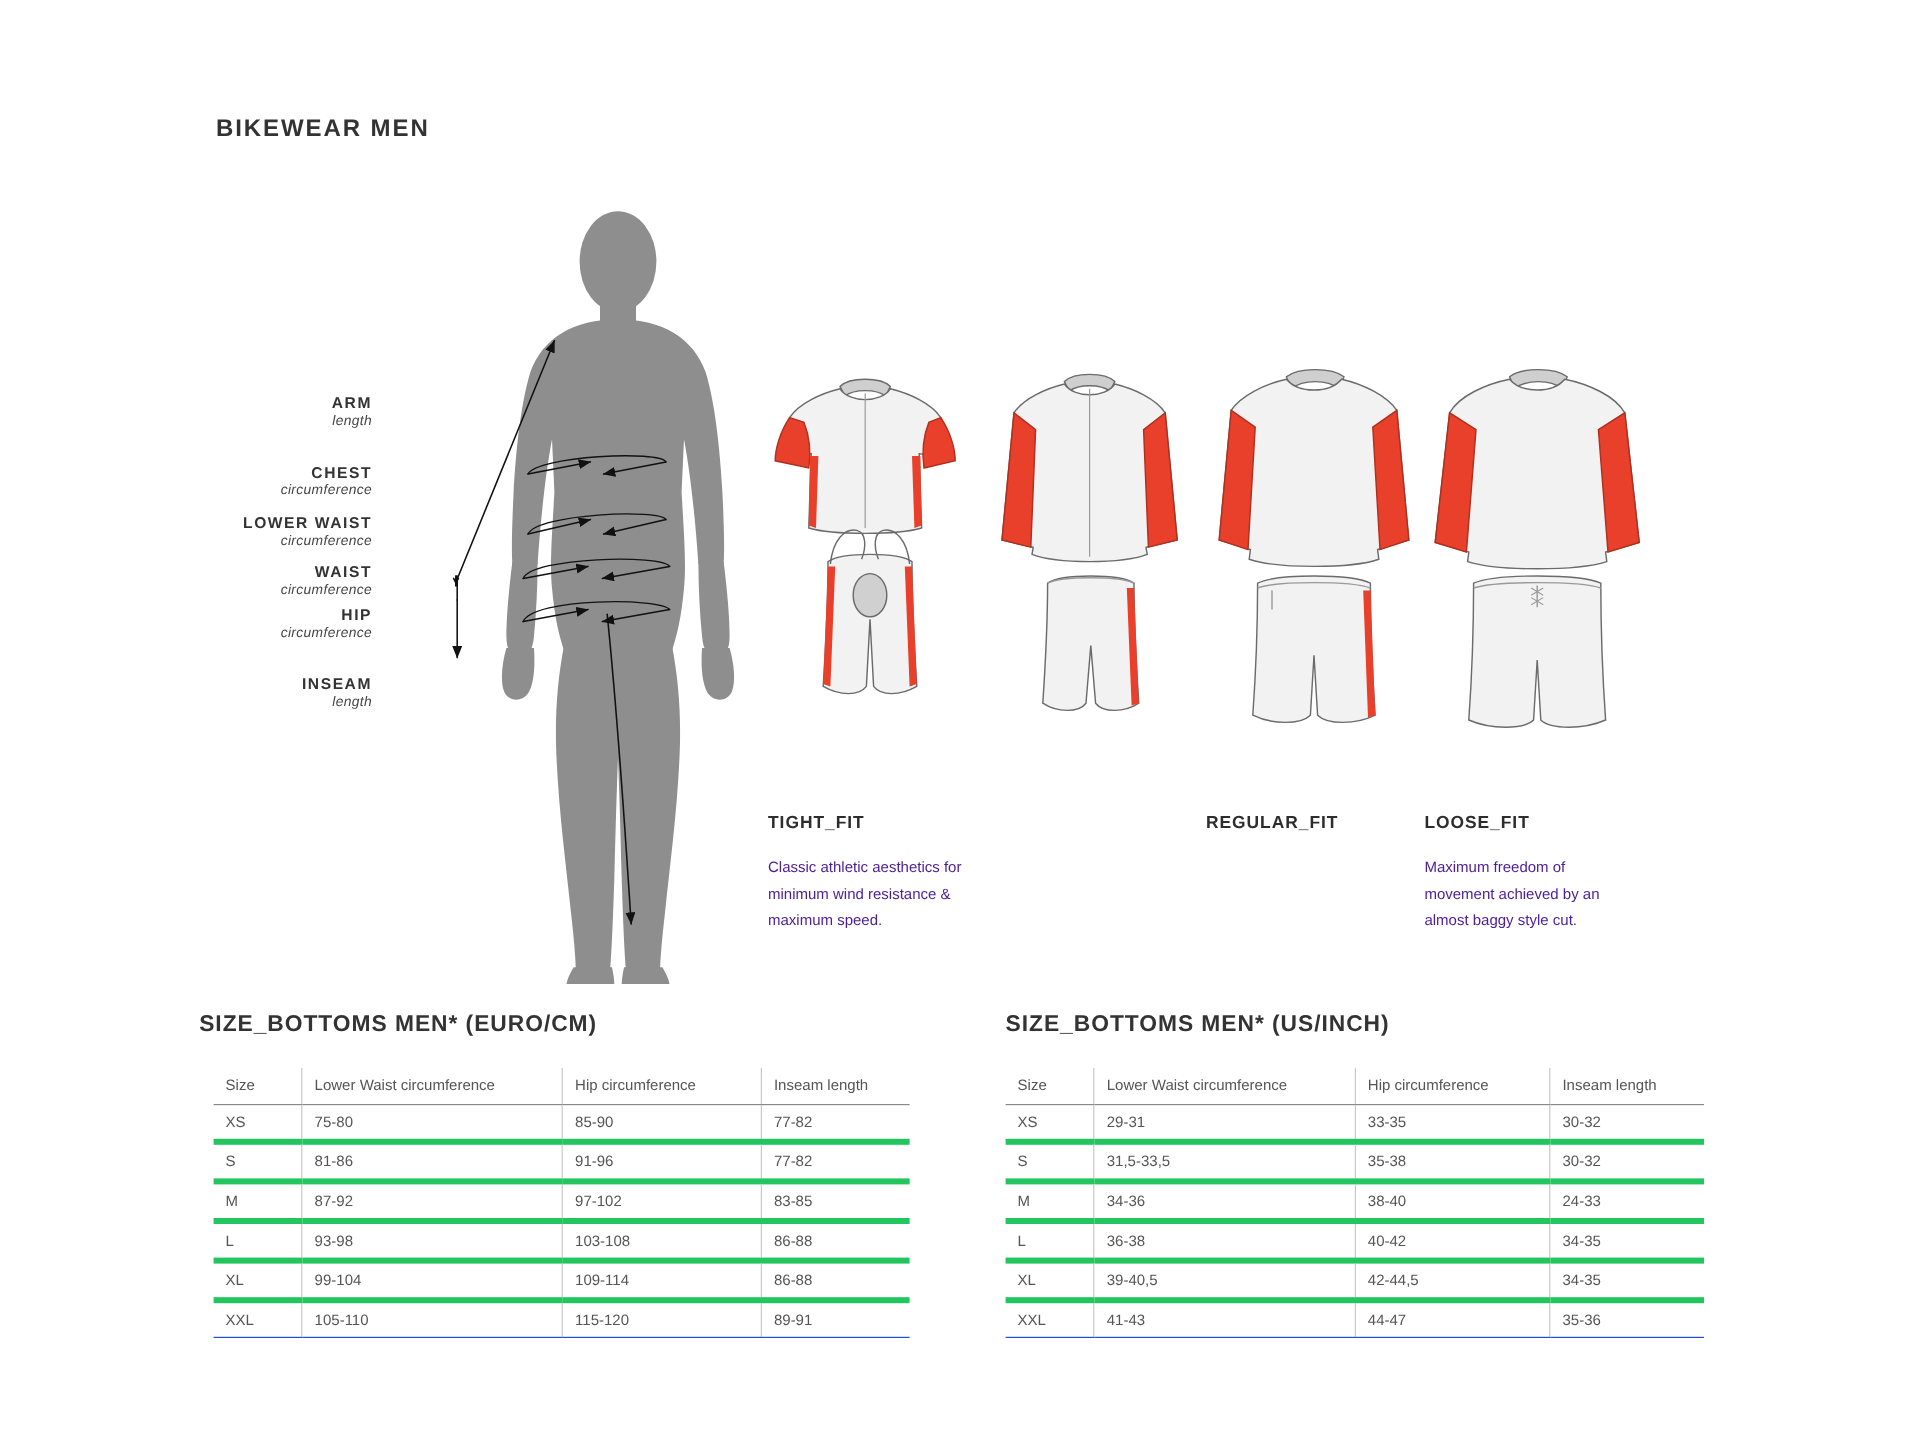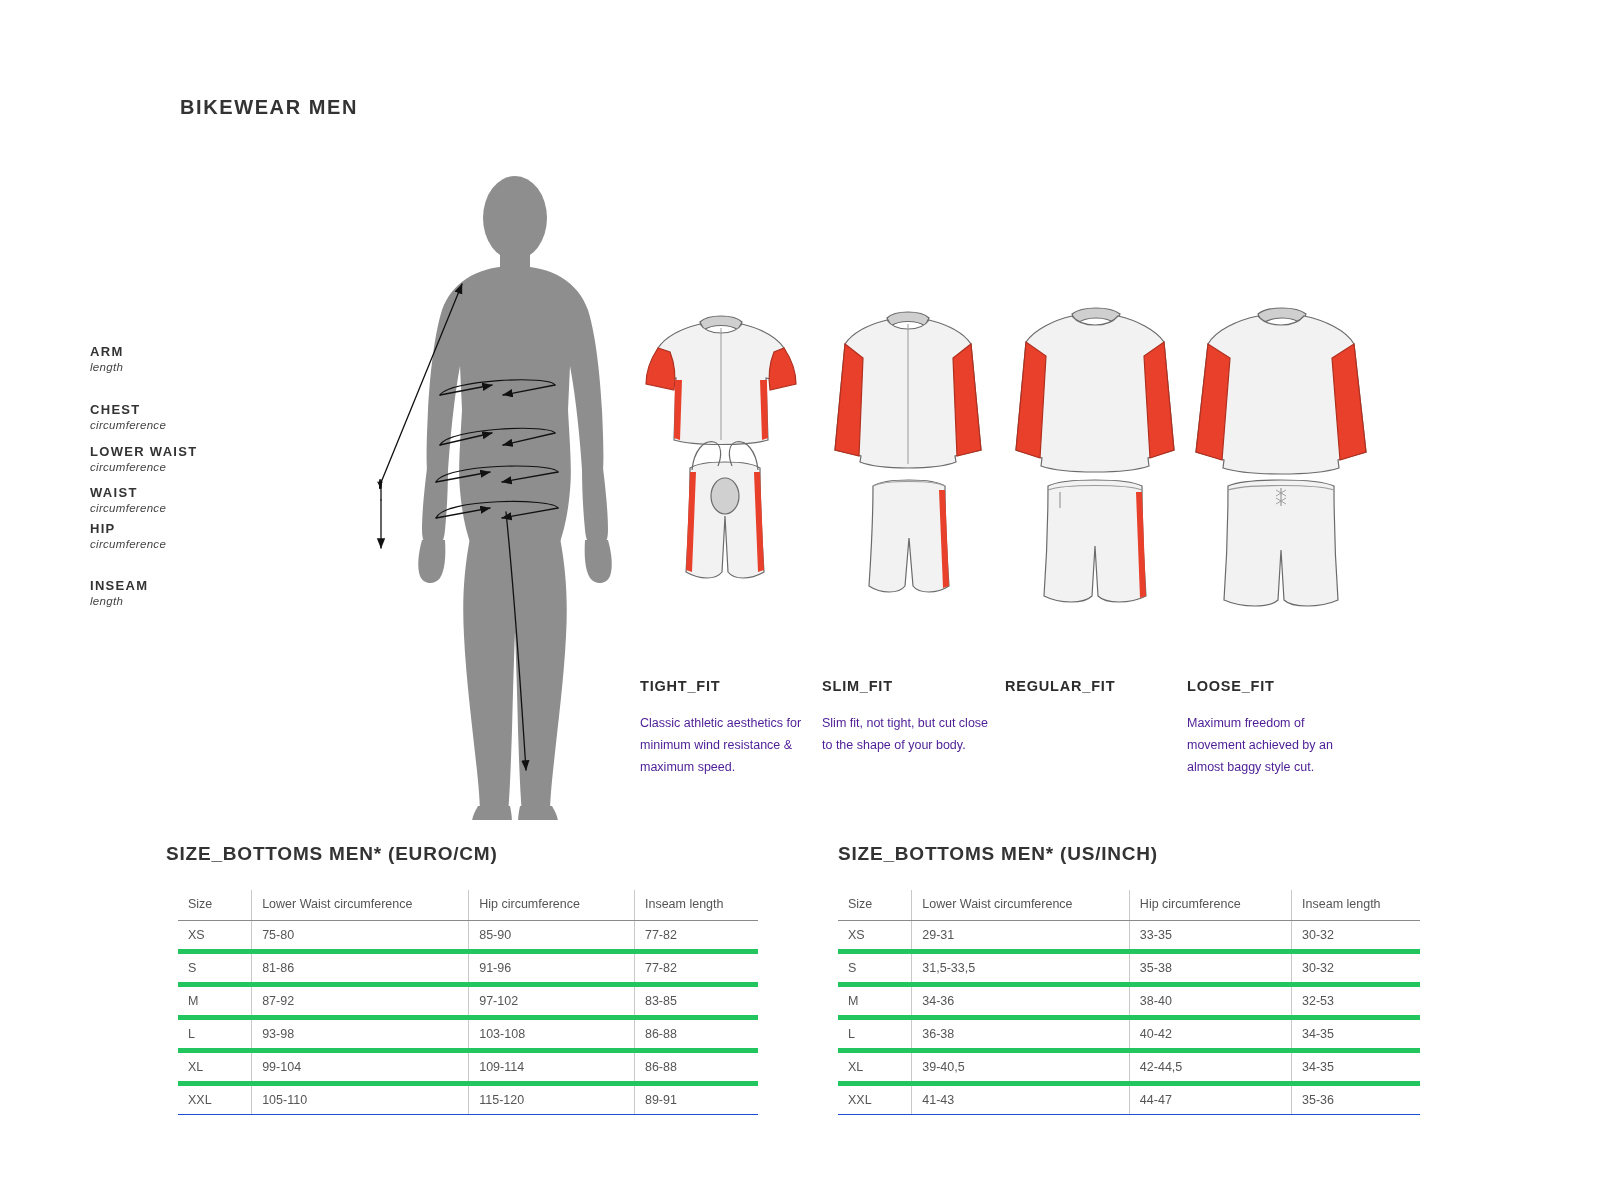--- a/index.html
+++ b/index.html
@@ -27,24 +27,23 @@
     top: 96px;
     font-size: 20px;
     font-weight: bold;
     letter-spacing: 1.6px;
     color: #333;
   }
 
   
   .meas-label {
     position: absolute;
-    text-align: left;
+    text-align: right;
     width: 220px;
     color: #333;
-    margin-top: 16px;
   }
   .meas-label .m-name {
     font-size: 13px;
     font-weight: bold;
     letter-spacing: 1.3px;
     display: block;
     line-height: 16px;
   }
   .meas-label .m-sub {
     font-size: 11.5px;
@@ -373,24 +372,20 @@
           <path d="M94 190 L 104 196 M104 190 L 94 196 M94 198 L 104 204 M104 198 L 94 204" stroke="#9a9a9a" stroke-width="0.9" fill="none"></path>
         </g>
       </svg>
     </div>
   </div>
 
   <div class="fit-block" style="left:640px; top:678px;">
     <div class="fit-title">TIGHT_FIT</div>
     <div class="fit-desc">Classic athletic aesthetics for minimum wind resistance &amp; maximum speed.</div>
   </div>
-  <div class="fit-block" style="left:822px; top:678px;">
-    <div class="fit-title">SLIM_FIT</div>
-    <div class="fit-desc">Slim fit, not tight, but cut close to the shape of your body.</div>
-  </div>
   <div class="fit-block" style="left:1005px; top:678px;">
     <div class="fit-title">REGULAR_FIT</div>
   </div>
   <div class="fit-block" style="left:1187px; top:678px;">
     <div class="fit-title">LOOSE_FIT</div>
     <div class="fit-desc">Maximum freedom of movement achieved by an almost baggy style cut.</div>
   </div>
 
   <div class="table-title" style="left:166px; top:843px;">SIZE_BOTTOMS MEN* (EURO/CM)</div>
   <table class="sizetable" style="left:178px; top:890px; width:580px;">
@@ -462,21 +457,21 @@
       <tr>
         <td>S</td>
         <td class="vline">31,5-33,5</td>
         <td class="vline">35-38</td>
         <td class="vline">30-32</td>
       </tr>
       <tr>
         <td>M</td>
         <td class="vline">34-36</td>
         <td class="vline">38-40</td>
-        <td class="vline">32-53</td>
+        <td class="vline">24-33</td>
       </tr>
       <tr>
         <td>L</td>
         <td class="vline">36-38</td>
         <td class="vline">40-42</td>
         <td class="vline">34-35</td>
       </tr>
       <tr>
         <td>XL</td>
         <td class="vline">39-40,5</td>

